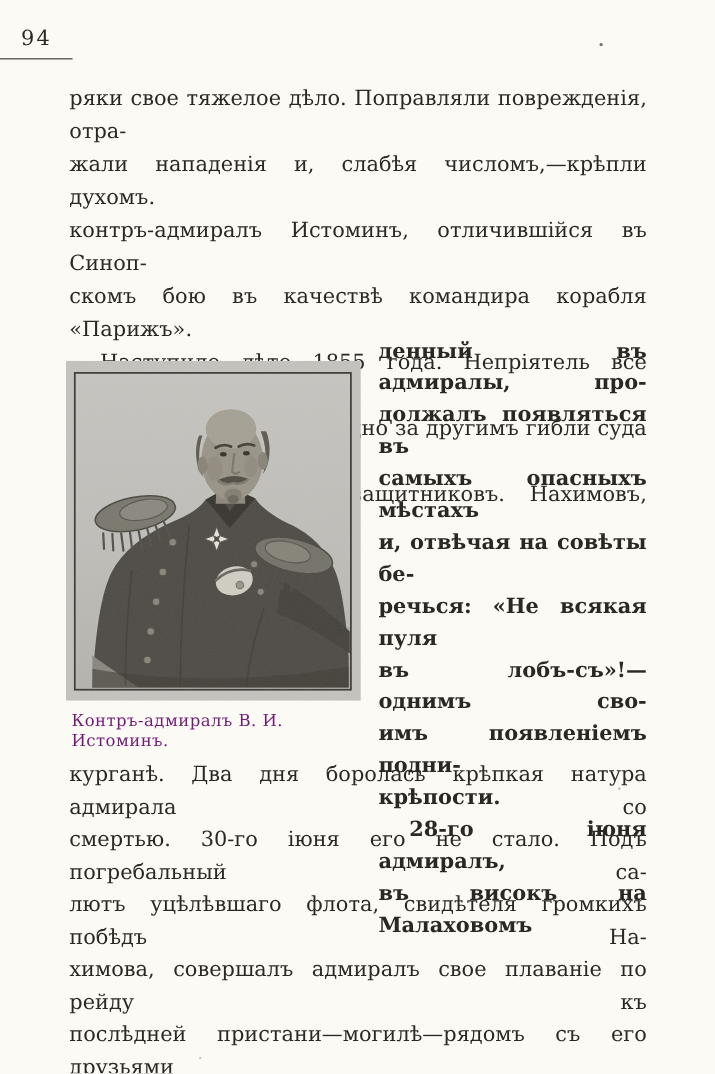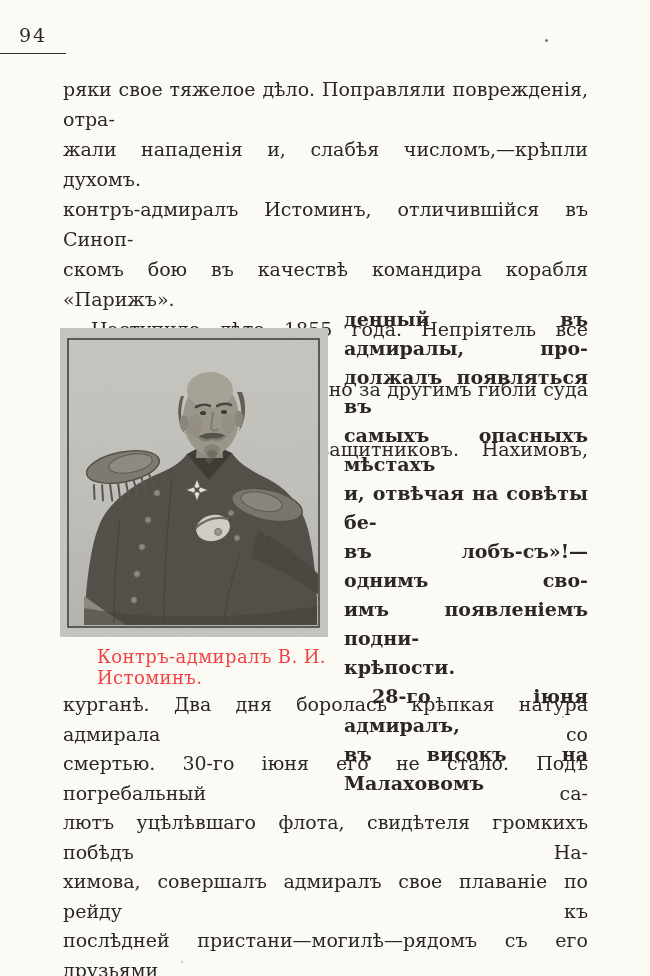--- a/index.html
+++ b/index.html
@@ -20,22 +20,22 @@
   .bottom-block{left:63px;top:690px;width:525px;font-size:19px;line-height:29.5px;}
   .tline{
     text-align:justify;text-align-last:justify;
     white-space:normal;overflow:hidden;
   }
   .tline.short{text-align-last:left;}
   .tline.indent{text-indent:28px;}
   .figure{position:absolute;left:60px;top:328px;width:268px;}
   .plate{display:block;}
   .caption{
-    margin-top:9px;font-size:18px;letter-spacing:.4px;
-    padding-left:5px;color:#ef4444;margin-left:32px;
+    margin-top:9px;font-size:15px;letter-spacing:.4px;
+    padding-left:5px;color:#701a75;
   }
   .speck{position:absolute;border-radius:50%;background:#4a463f;}
   .speck-1{left:545px;top:39px;width:3px;height:3px;opacity:.75;}
   .speck-2{left:562px;top:716px;width:2px;height:2px;opacity:.45;}
   .speck-3{left:181px;top:961px;width:2px;height:2px;opacity:.35;}
 </style>
 </head>
 <body>
 
 <div id="sheet">
@@ -177,20 +177,21 @@
       <rect x="0" y="0" width="268" height="309" filter="url(#grain)" opacity="0.22"></rect>
     </svg>
     <div class="caption">Контръ-адмиралъ В. И. Истоминъ.</div>
   </div>
 
   <div class="tblock right-col" id="right-lines">
       <div class="tline">денный въ адмиралы, про-</div>
       <div class="tline">должалъ появляться въ</div>
       <div class="tline">самыхъ опасныхъ мѣстахъ</div>
       <div class="tline">и, отвѣчая на совѣты бе-</div>
+      <div class="tline">речься: «Не всякая пуля</div>
       <div class="tline">въ лобъ-съ»!—однимъ сво-</div>
       <div class="tline">имъ появленіемъ подни-</div>
       <div class="tline short">крѣпости.</div>
       <div class="tline indent">28-го іюня адмиралъ,</div>
       <div class="tline">въ високъ на Малаховомъ</div>
     </div>
 
   <div class="tblock bottom-block" id="bottom-lines">
       <div class="tline">курганѣ.  Два дня боролась крѣпкая натура адмирала со</div>
       <div class="tline">смертью. 30-го іюня его не стало. Подъ погребальный са-</div>

